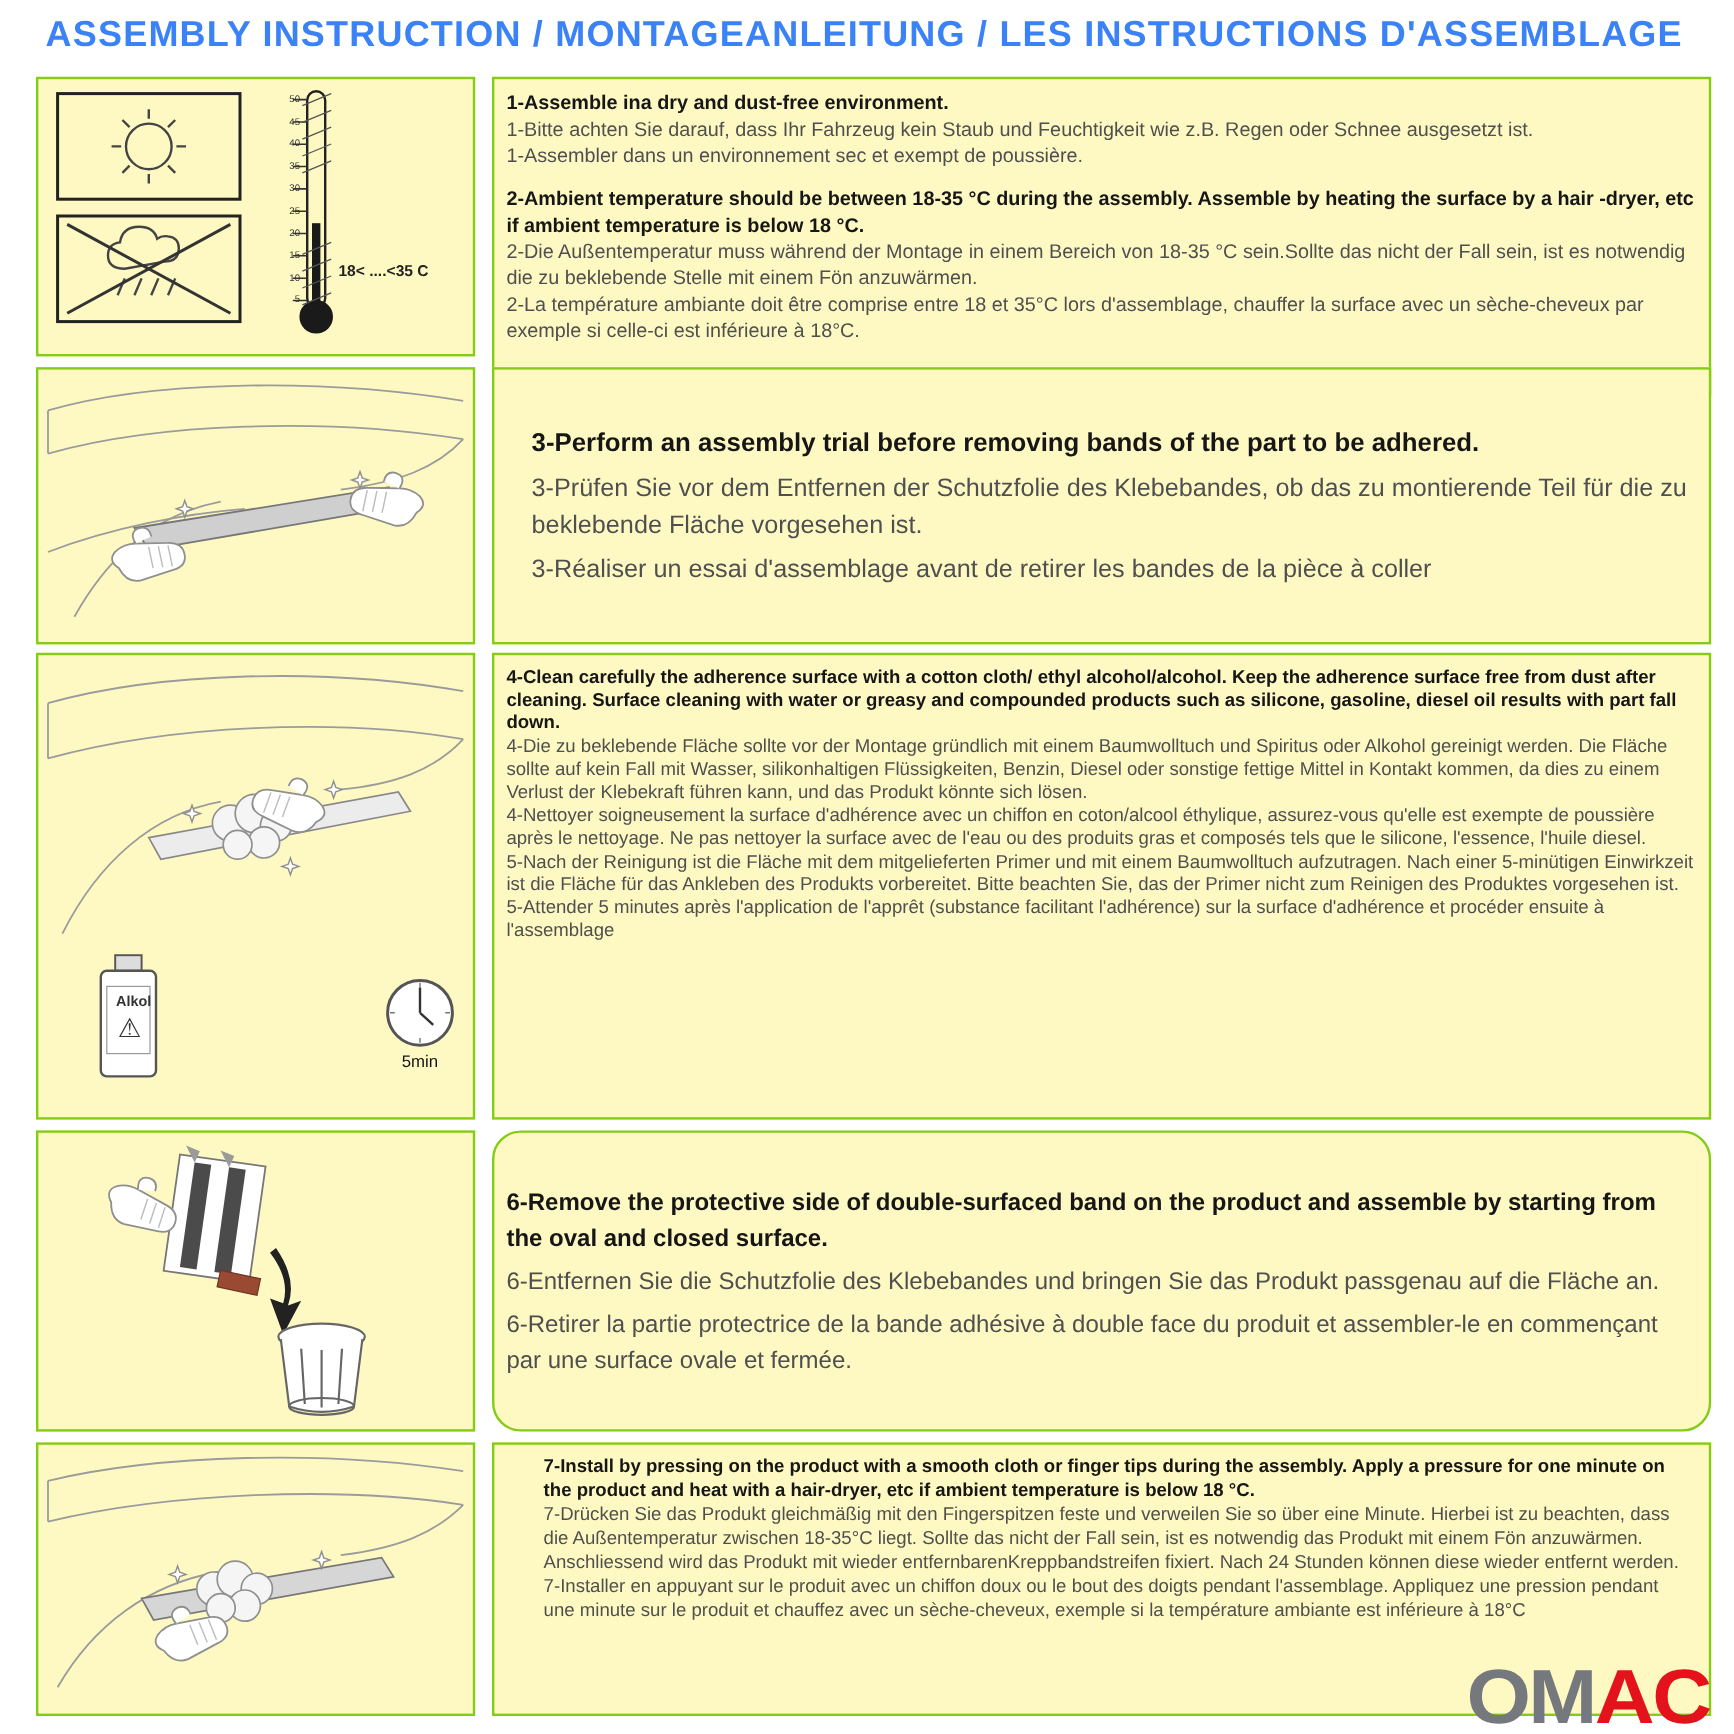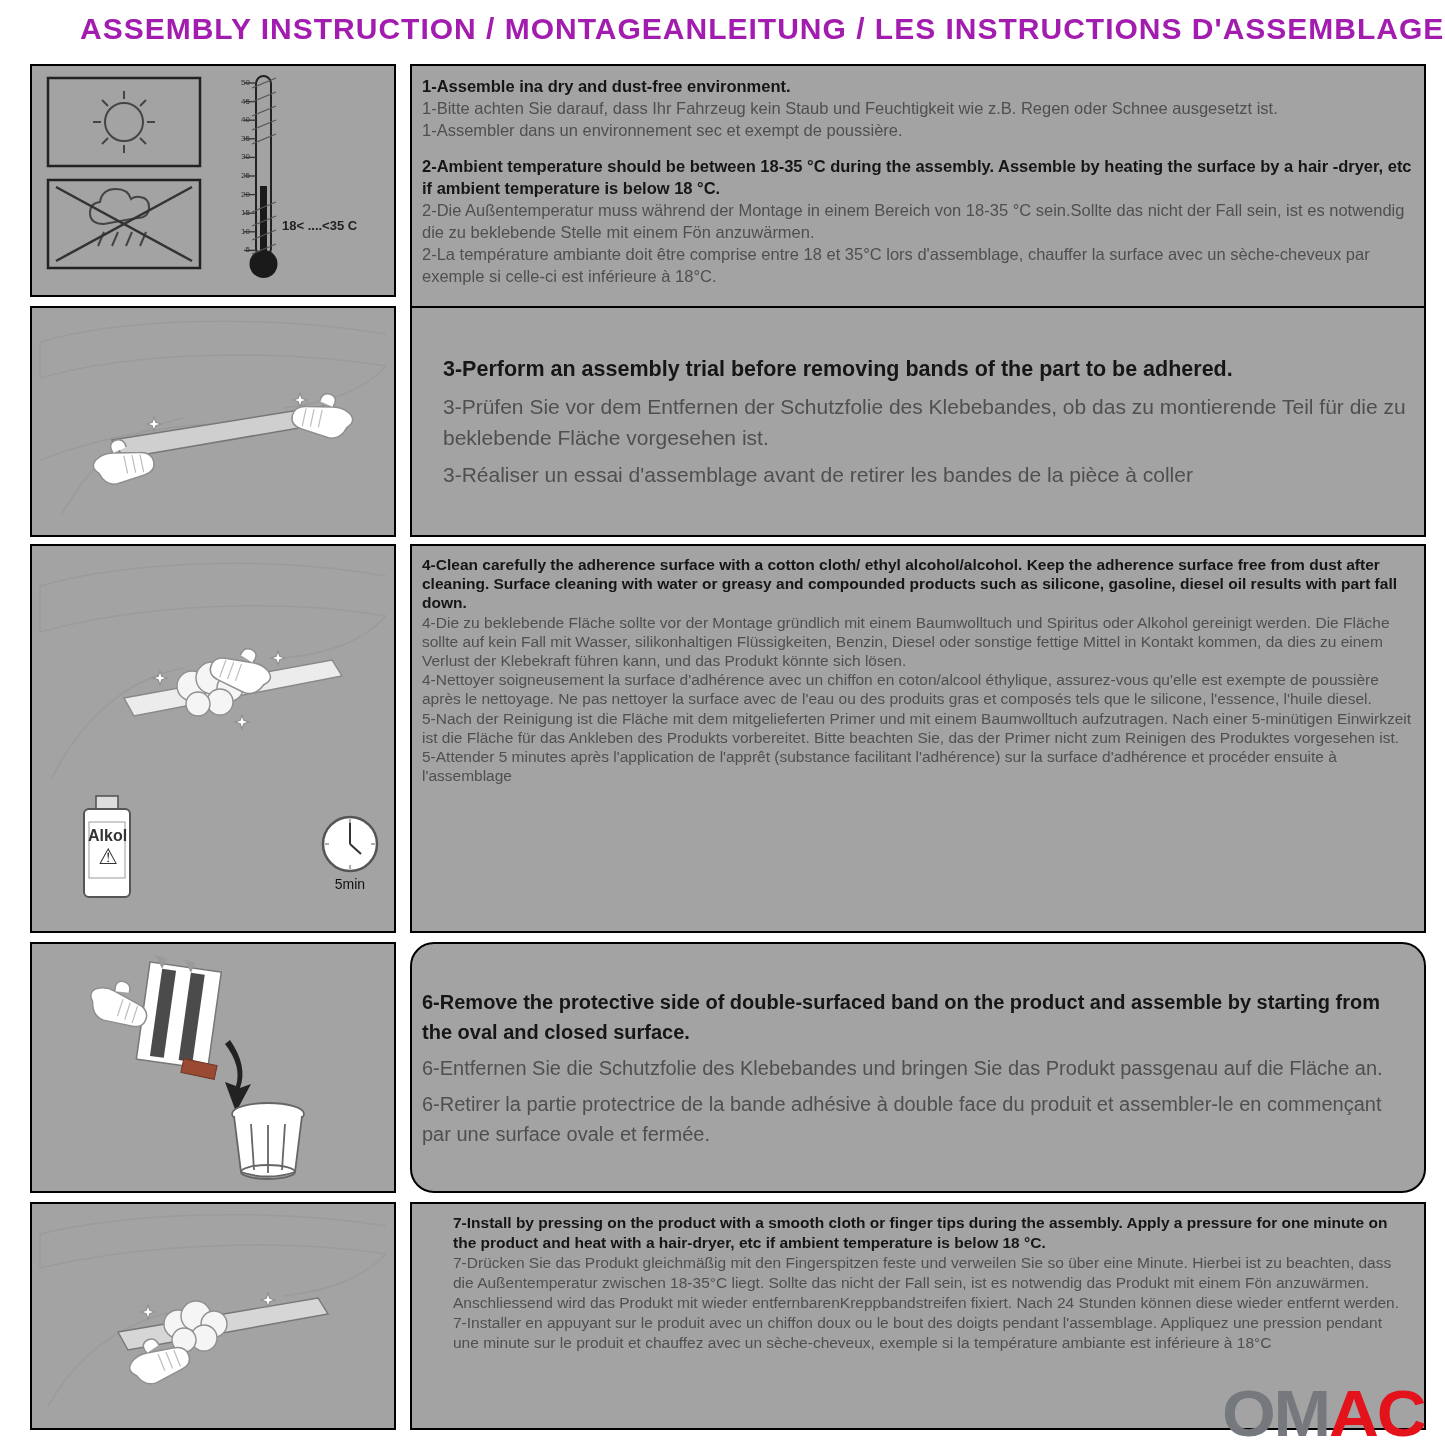--- a/index.html
+++ b/index.html
@@ -7,24 +7,24 @@
   body {
     width:1445px; height:1445px;
     font-family:"Liberation Sans","DejaVu Sans",sans-serif;
     color:#222;
   }
   .page { position:relative; width:1445px; height:1445px; background:#fff; overflow:hidden; }
 
   .title {
     position:absolute; top:12px; left:38px;
     font-size:30px; font-weight:bold; letter-spacing:1px;
-    color:#a21caf; white-space:nowrap;margin-left:42px;
+    color:#3b82f6; white-space:nowrap;
   }
 
-  .box { position:absolute; background:#a3a3a3; border:2px solid #000000; }
+  .box { position:absolute; background:#fef9c3; border:2px solid #84cc16; }
   .left { left:30px; width:366px; }
   .right { left:410px; width:1016px; padding:9px 12px 8px 10px; }
 
   .fig { position:relative; width:100%; height:100%; overflow:hidden; }
   .lbl { position:absolute; color:#2a2a2a; }
 
   p { margin:0; }
   .en { font-weight:bold; color:#161616; }
   .de,.fr { color:#4f4f4f; font-weight:normal; }
 
@@ -42,21 +42,21 @@
   .t4 p + p { margin-top:6px; }
 
   .t5 { font-size:15.5px; line-height:20px;padding-left:41px; }
 
   .scale {
     left:192px; top:8px; width:26px; text-align:right;
     font-size:8px; line-height:18.6px; color:#333; white-space:pre-line;
   }
   .thermo-range { left:250px; top:152px; font-size:13px; font-weight:bold; color:#222; white-space:nowrap; }
 
-  .alkol-lbl { left:56px; top:281px; width:38px; text-align:right; font-size:16px; font-weight:bold; color:#333; }
+  .alkol-lbl { left:56px; top:281px; width:38px; text-align:right; font-size:12px; font-weight:bold; color:#333; }
   .warn-lbl  { left:58px; top:300px; width:36px; text-align:center; font-size:22px; color:#333; line-height:1; }
   .clock-lbl { left:288px; top:330px; width:60px; text-align:center; font-size:14px; font-weight:normal; color:#111; }
 
   .logo {
     position:absolute; right:20px; bottom:0px;
     font-size:64px; font-weight:bold; letter-spacing:-2px; line-height:0.95;
     transform:scaleX(1.08); transform-origin:100% 100%;
     white-space:nowrap;
   }
   .logo-gray { color:#75797d; }

